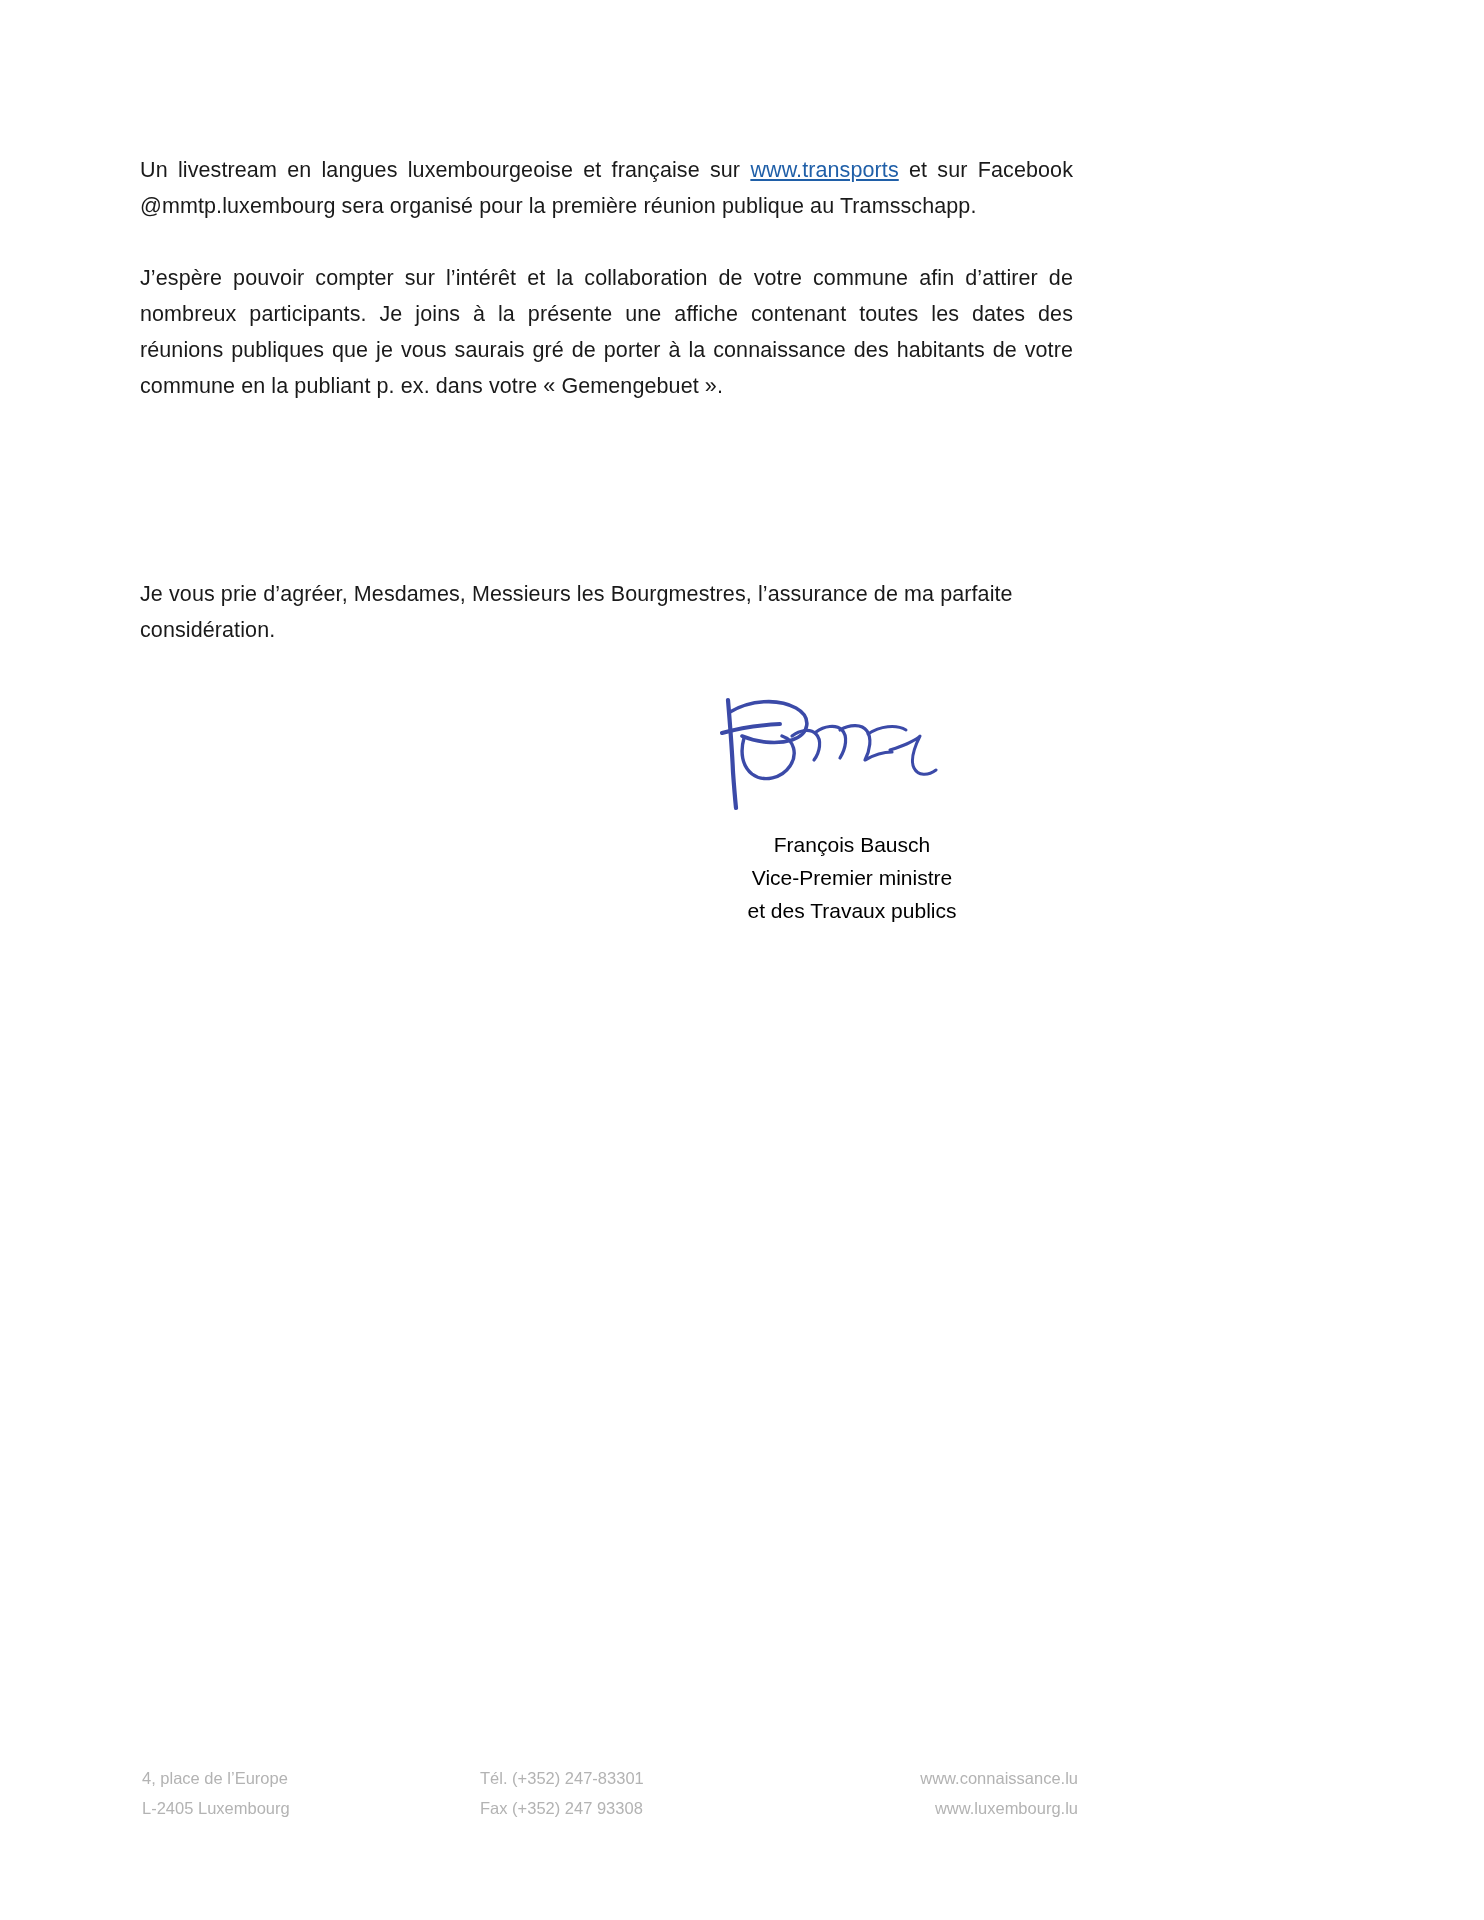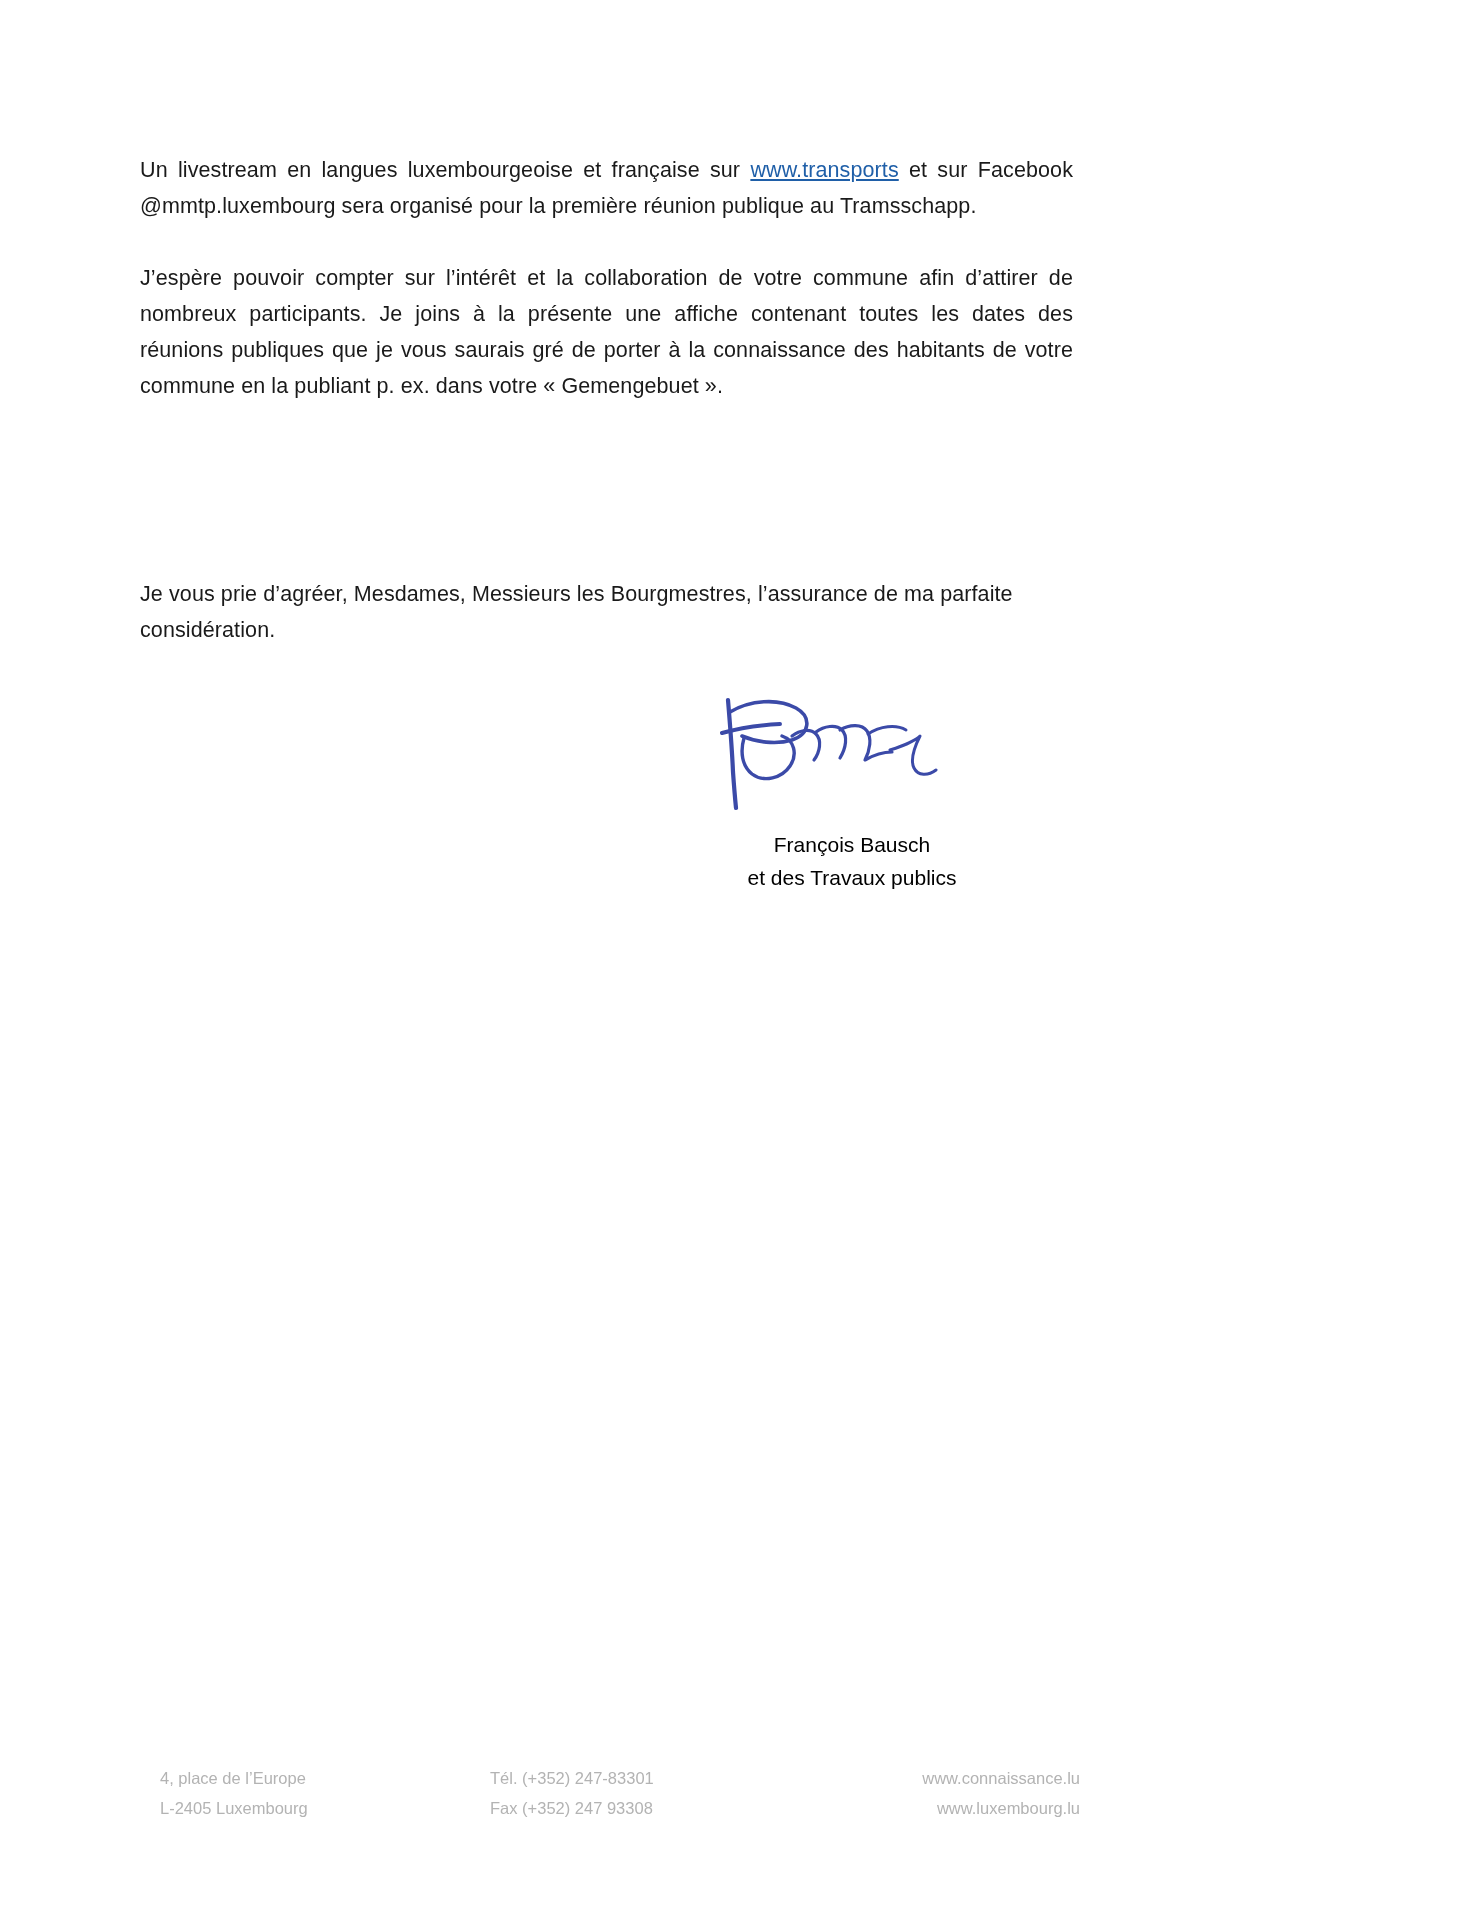--- a/index.html
+++ b/index.html
@@ -86,24 +86,25 @@
     color: #000000;
   }
 
   
   .footer {
     position: absolute;
     left: 140px;
     top: 1763px;
     width: 940px;
     display: flex;
-    justify-content: flex-end;
+    justify-content: center;
     color: #b3b3b3;
     font-size: 16.5px;
     line-height: 30px;
+    gap: 8px;
   }
 
   .footer-col { white-space: nowrap; }
   .footer-col.col-left  { width: 330px; text-align: left; }
   .footer-col.col-mid   { width: 330px; text-align: left; }
   .footer-col.col-right { width: 260px; text-align: right; }
 </style>
 </head>
 <body>
 
@@ -140,20 +141,21 @@
           <path d="M96 42 C104 36, 116 34, 122 40 C128 46, 126 58, 120 68" stroke-width="3.2"></path>
           <path d="M120 40 C130 34, 142 34, 147 41 C152 48, 150 60, 145 70 C152 66, 162 62, 172 62" stroke-width="3.2"></path>
           <path d="M148 44 C160 36, 176 34, 186 40" stroke-width="3"></path>
           <path d="M170 60 C182 56, 194 52, 200 46 C194 58, 190 70, 194 78 C198 86, 208 86, 216 80" stroke-width="3"></path>
         </g>
       </svg>
     </div>
 
     <div class="sig-name">
       <div>François Bausch</div>
+      <div>Vice-Premier ministre</div>
       <div>et des Travaux publics</div>
     </div>
 
   </div>
 
   <div class="footer">
 
     <div class="footer-col col-left">
       <div>4, place de l’Europe</div>
       <div>L-2405 Luxembourg</div>

